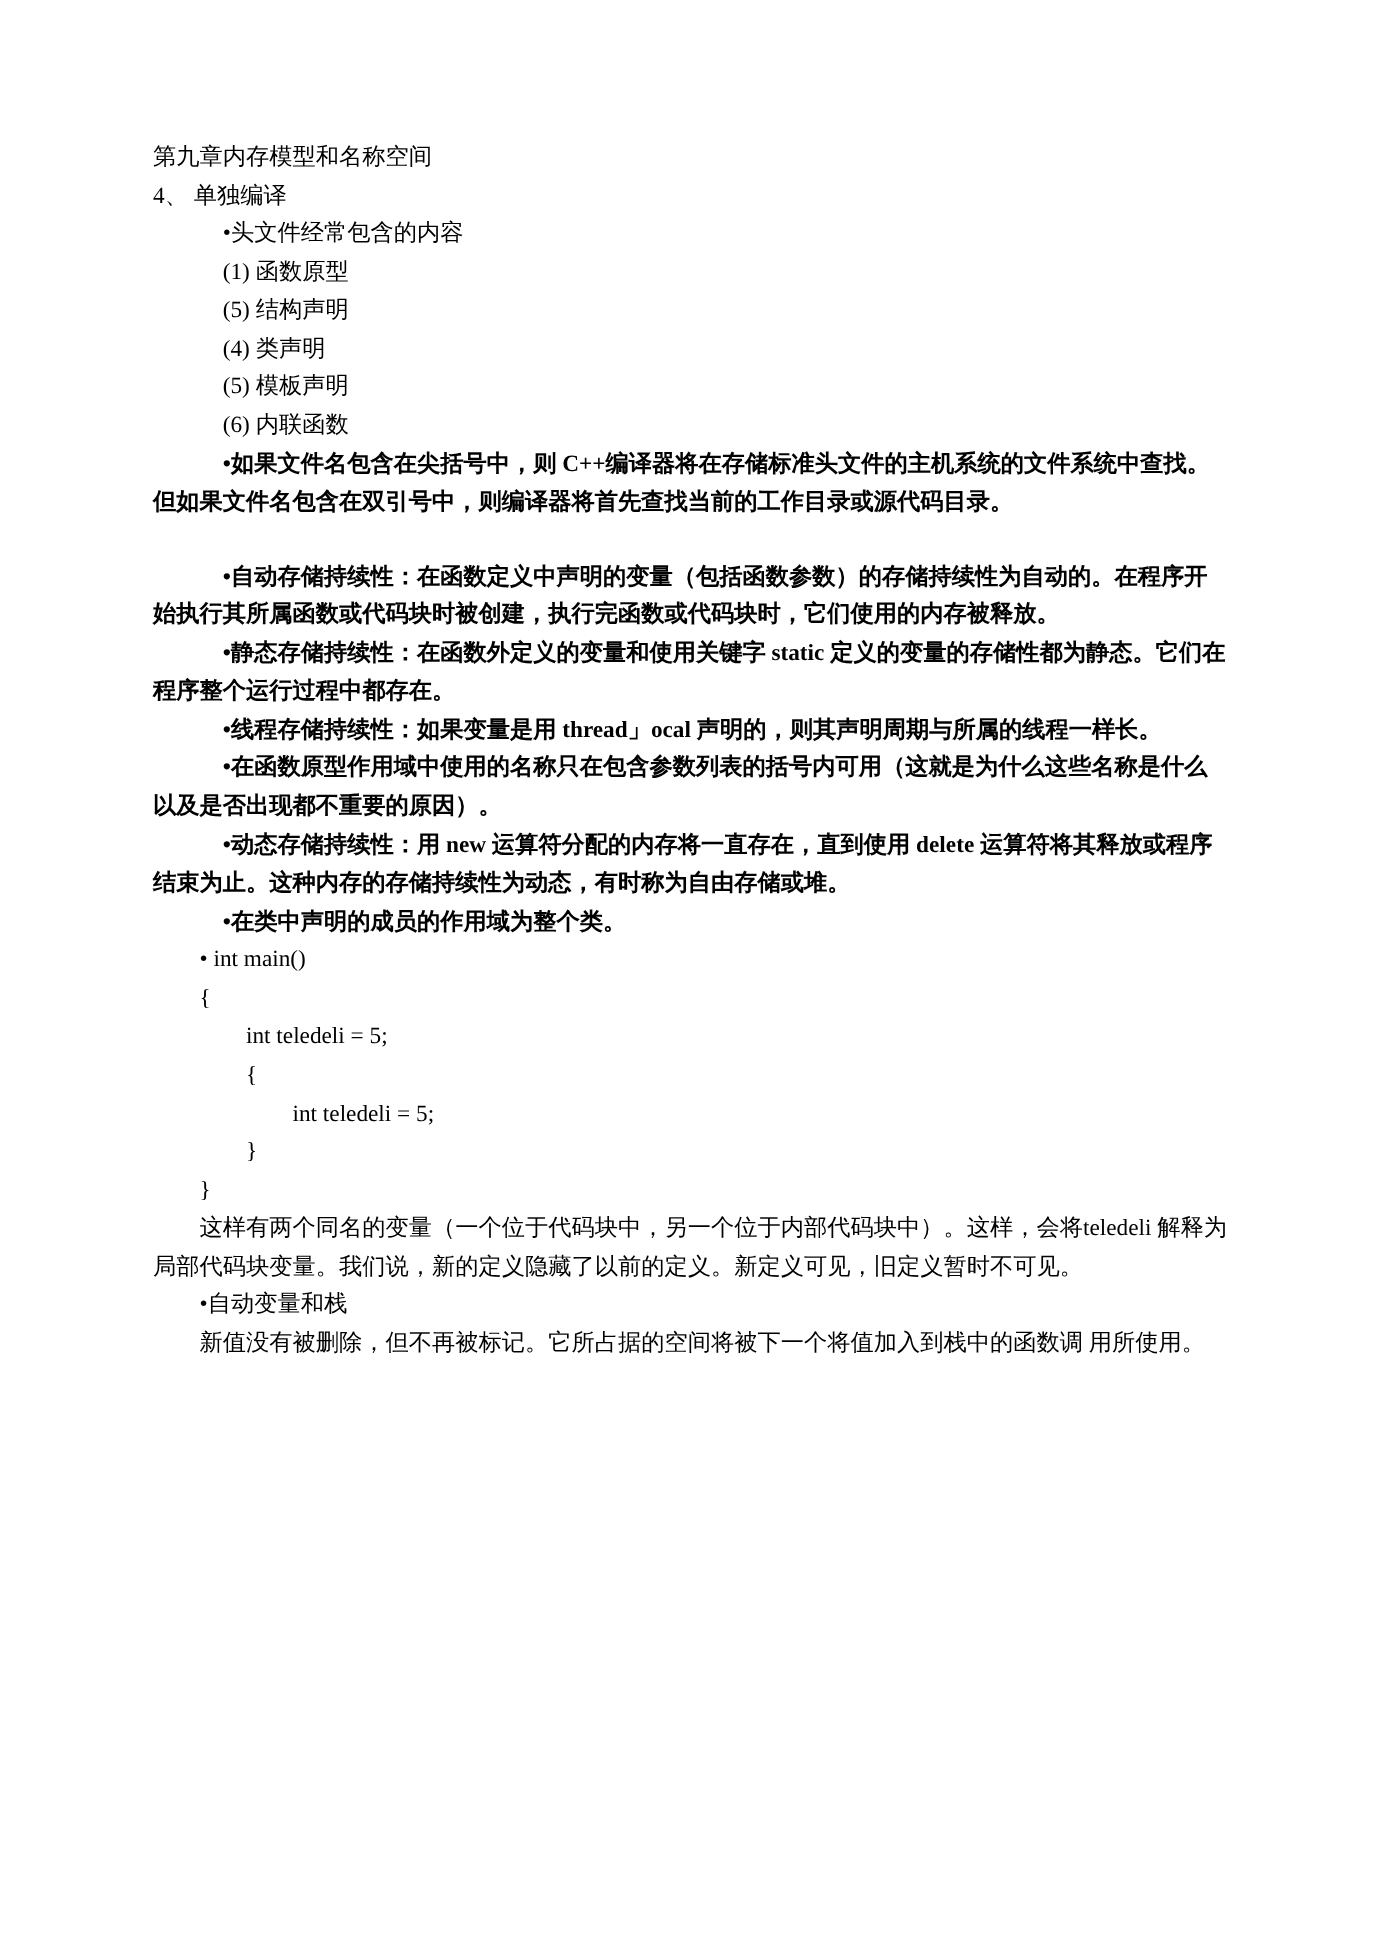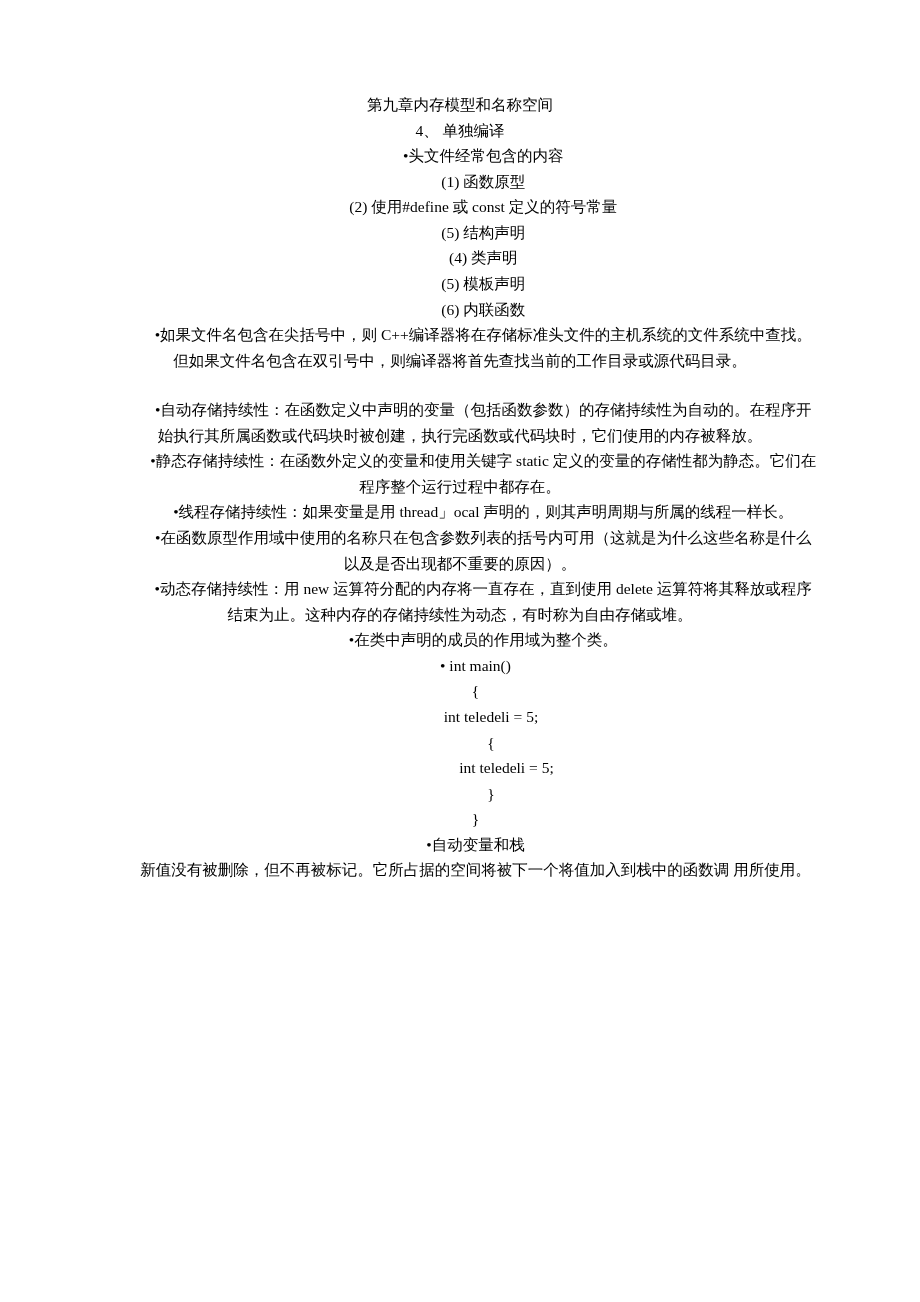--- a/index.html
+++ b/index.html
@@ -14,43 +14,42 @@
   .page {
     width: 920px;
     min-height: 1302px;
     padding: 92px 102px 60px 102px;
     box-sizing: border-box;
   }
   .title { text-indent: 0; }
   .num-item { padding-left: 0; }
   .bullet-item { padding-left: 3em; text-indent: 0; }
   .sub-item { padding-left: 3em; text-indent: 0; }
-  .bullet-para-hang { padding-left: 0; text-indent: 3em; }
+  .bullet-para-hang { padding-left: 0; text-indent: 3em; font-weight: bold; }
   .blank { height: 1.55em; }
   .code-line { font-family: "Times New Roman", serif; }
   .ind0 { padding-left: 2em; }
   .ind1 { padding-left: 2em; }
   .ind2 { padding-left: 4em; }
   .ind3 { padding-left: 4em; }
   .ind4 { padding-left: 6em; }
-  p, div.line { margin: 0; text-align: center; }
+  p, div.line { margin: 0; }
   .para-2em { text-indent: 2em; }
 </style>
 </head>
 <body>
 
 <div class="page">
 
   <div class="line title">第九章内存模型和名称空间</div>
 
   <div class="line num-item">4、  单独编译</div>
 
   <div class="line bullet-item">•头文件经常包含的内容</div>
   <div class="line sub-item">(1) 函数原型</div>
-  <div class="line sub-item">(2) 使用#define 或 const 定义的符号常量</div>
   <div class="line sub-item">(5) 结构声明</div>
   <div class="line sub-item">(4) 类声明</div>
   <div class="line sub-item">(5) 模板声明</div>
   <div class="line sub-item">(6) 内联函数</div>
 
   <p class="bullet-para-hang">•如果文件名包含在尖括号中，则 C++编译器将在存储标准头文件的主机系统的文件系统中查找。但如果文件名包含在双引号中，则编译器将首先查找当前的工作目录或源代码目录。</p>
 
   <div class="blank"></div>
 
 
@@ -62,16 +61,17 @@
   <div class="line bullet-para-hang">•在类中声明的成员的作用域为整个类。</div>
 
   <div class="line code-line ind0">•  int main()</div>
   <div class="line code-line ind1">{</div>
   <div class="line code-line ind2">int teledeli = 5;</div>
   <div class="line code-line ind3">{</div>
   <div class="line code-line ind4">int teledeli = 5;</div>
   <div class="line code-line ind3">}</div>
   <div class="line code-line ind1">}</div>
 
+  <p class="para-2em">这样有两个同名的变量（一个位于代码块中，另一个位于内部代码块中）。这样，会将teledeli 解释为局部代码块变量。我们说，新的定义隐藏了以前的定义。新定义可见，旧定义暂时不可见。</p>
   <div class="line" style="text-indent:2em;">•自动变量和栈</div>
   <p class="para-2em">新值没有被删除，但不再被标记。它所占据的空间将被下一个将值加入到栈中的函数调  用所使用。</p>
 
 </div>
 
 </body></html>

